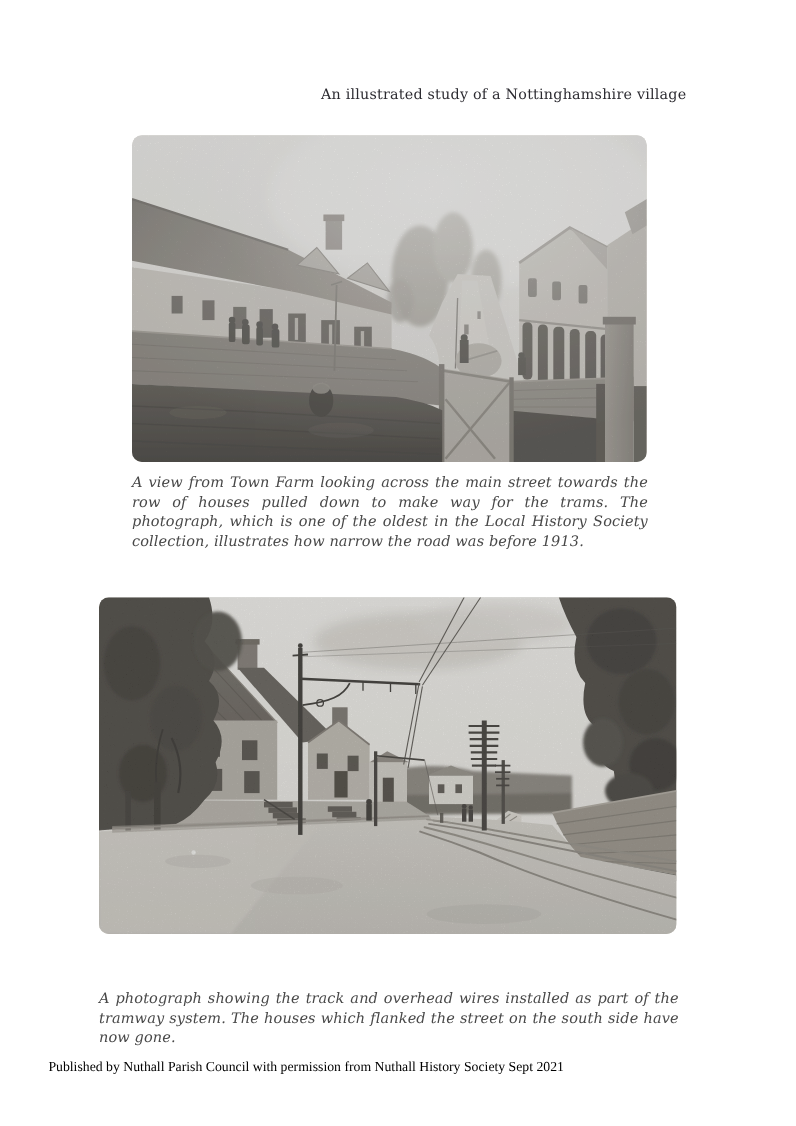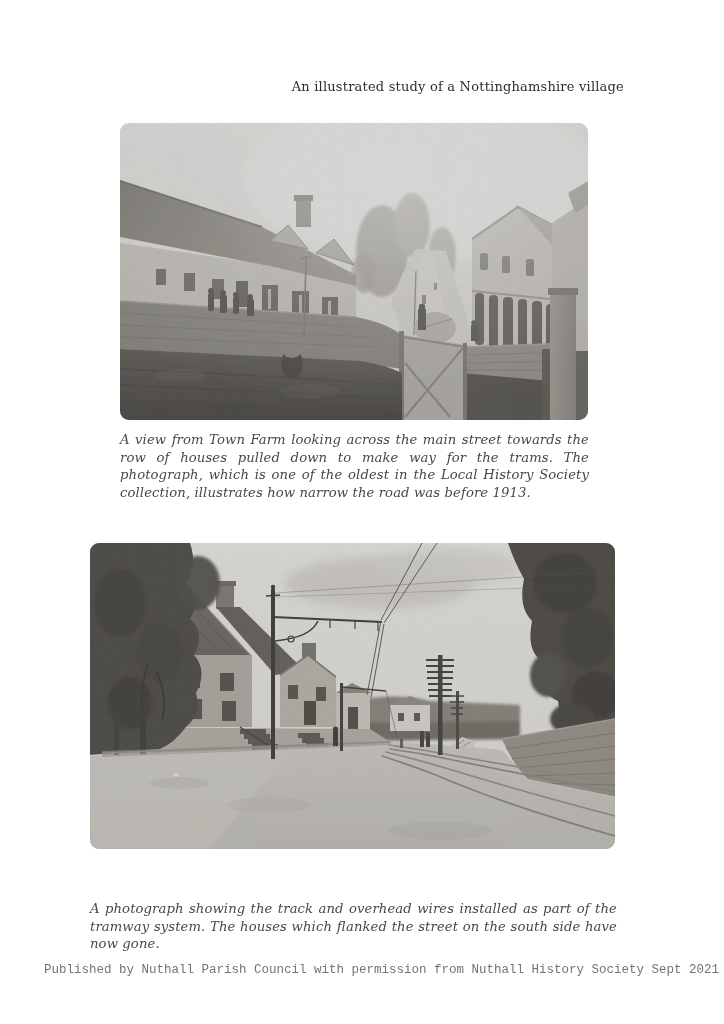--- a/index.html
+++ b/index.html
@@ -16,21 +16,21 @@
   .photo2 { left:90px;  top:543px; width:525px; height:306px; }
   .photo svg { display:block; width:100%; height:100%; }
   .caption {
     position:absolute; color:#484848; font-size:13.2px; line-height:17.6px;
     text-align:justify; letter-spacing:.1px;font-style:italic;
   }
   .caption1 { left:120px; top:431px; width:469px; }
   .caption2 { left:90px;  top:859px; width:527px;margin-top:41px; }
   .footer {
     position:absolute; left:44px; top:963px;
-    font-family:Liberation Mono, monospace; font-size:12.5px; color:#737373;
+    font-family:Liberation Serif, serif; font-size:12.5px; color:#000000;
   }
 </style>
 </head>
 <body>
 
 <div class="page">
 
   <div class="header">An illustrated study of a Nottinghamshire village</div>
 
   <figure class="photo photo1">

